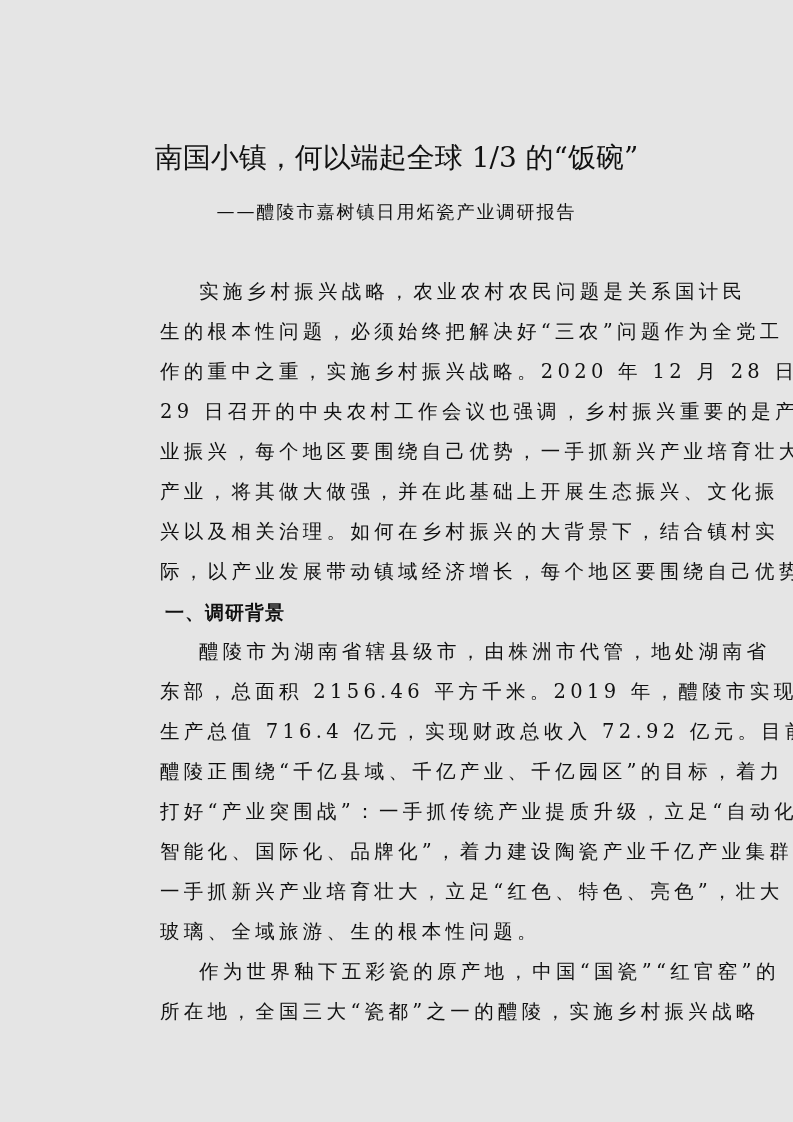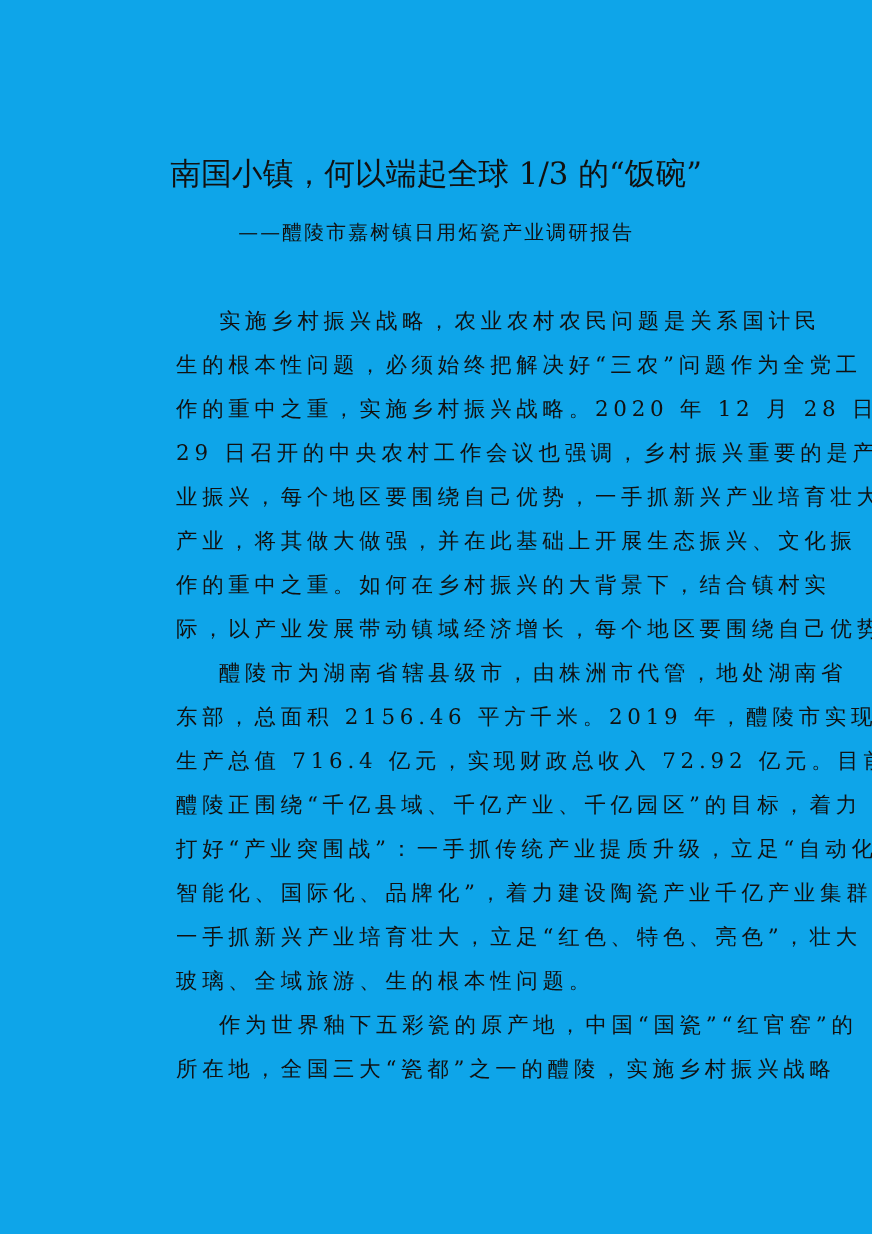--- a/index.html
+++ b/index.html
@@ -13,21 +13,21 @@
       position: relative;
       overflow: hidden;
       font-family: "DejaVu Serif", "Liberation Serif", serif;
       color: #111111;
     }
     .page {
       position: absolute;
       left: 0; top: 0;
       width: 793px;
       height: 1122px;
-      background: #0ea5e9;
+      background: #e5e5e5;
     }
     .title {
       position: absolute;
       left: 0;
       width: 793px;
       top: 138px;
       text-align: center;
       font-size: 28px;
       line-height: 40px;
       font-family: "DejaVu Serif", "Liberation Serif", serif;
@@ -94,24 +94,25 @@
   <p class="subtitle">——醴陵市嘉树镇日用炻瓷产业调研报告</p>
 
   <div class="body">
     <div class="para">
       <span class="ln first">实施乡村振兴战略，农业农村农民问题是关系国计民</span>
       <span class="ln">生的根本性问题，必须始终把解决好“三农”问题作为全党工</span>
       <span class="ln">作的重中之重，实施乡村振兴战略。2020 年 12 月 28 日至</span>
       <span class="ln">29 日召开的中央农村工作会议也强调，乡村振兴重要的是产</span>
       <span class="ln">业振兴，每个地区要围绕自己优势，一手抓新兴产业培育壮大</span>
       <span class="ln">产业，将其做大做强，并在此基础上开展生态振兴、文化振</span>
-      <span class="ln">作的重中之重。如何在乡村振兴的大背景下，结合镇村实</span>
+      <span class="ln">兴以及相关治理。如何在乡村振兴的大背景下，结合镇村实</span>
       <span class="ln">际，以产业发展带动镇域经济增长，每个地区要围绕自己优势</span>
     </div>
 
+    <h2 class="heading">一、调研背景</h2>
 
     <div class="para">
       <span class="ln first">醴陵市为湖南省辖县级市，由株洲市代管，地处湖南省</span>
       <span class="ln">东部，总面积 2156.46 平方千米。2019 年，醴陵市实现地区</span>
       <span class="ln">生产总值 716.4 亿元，实现财政总收入 72.92 亿元。目前，</span>
       <span class="ln">醴陵正围绕“千亿县域、千亿产业、千亿园区”的目标，着力</span>
       <span class="ln">打好“产业突围战”：一手抓传统产业提质升级，立足“自动化、</span>
       <span class="ln">智能化、国际化、品牌化”，着力建设陶瓷产业千亿产业集群；</span>
       <span class="ln">一手抓新兴产业培育壮大，立足“红色、特色、亮色”，壮大</span>
       <span class="ln last">玻璃、全域旅游、生的根本性问题。</span>

